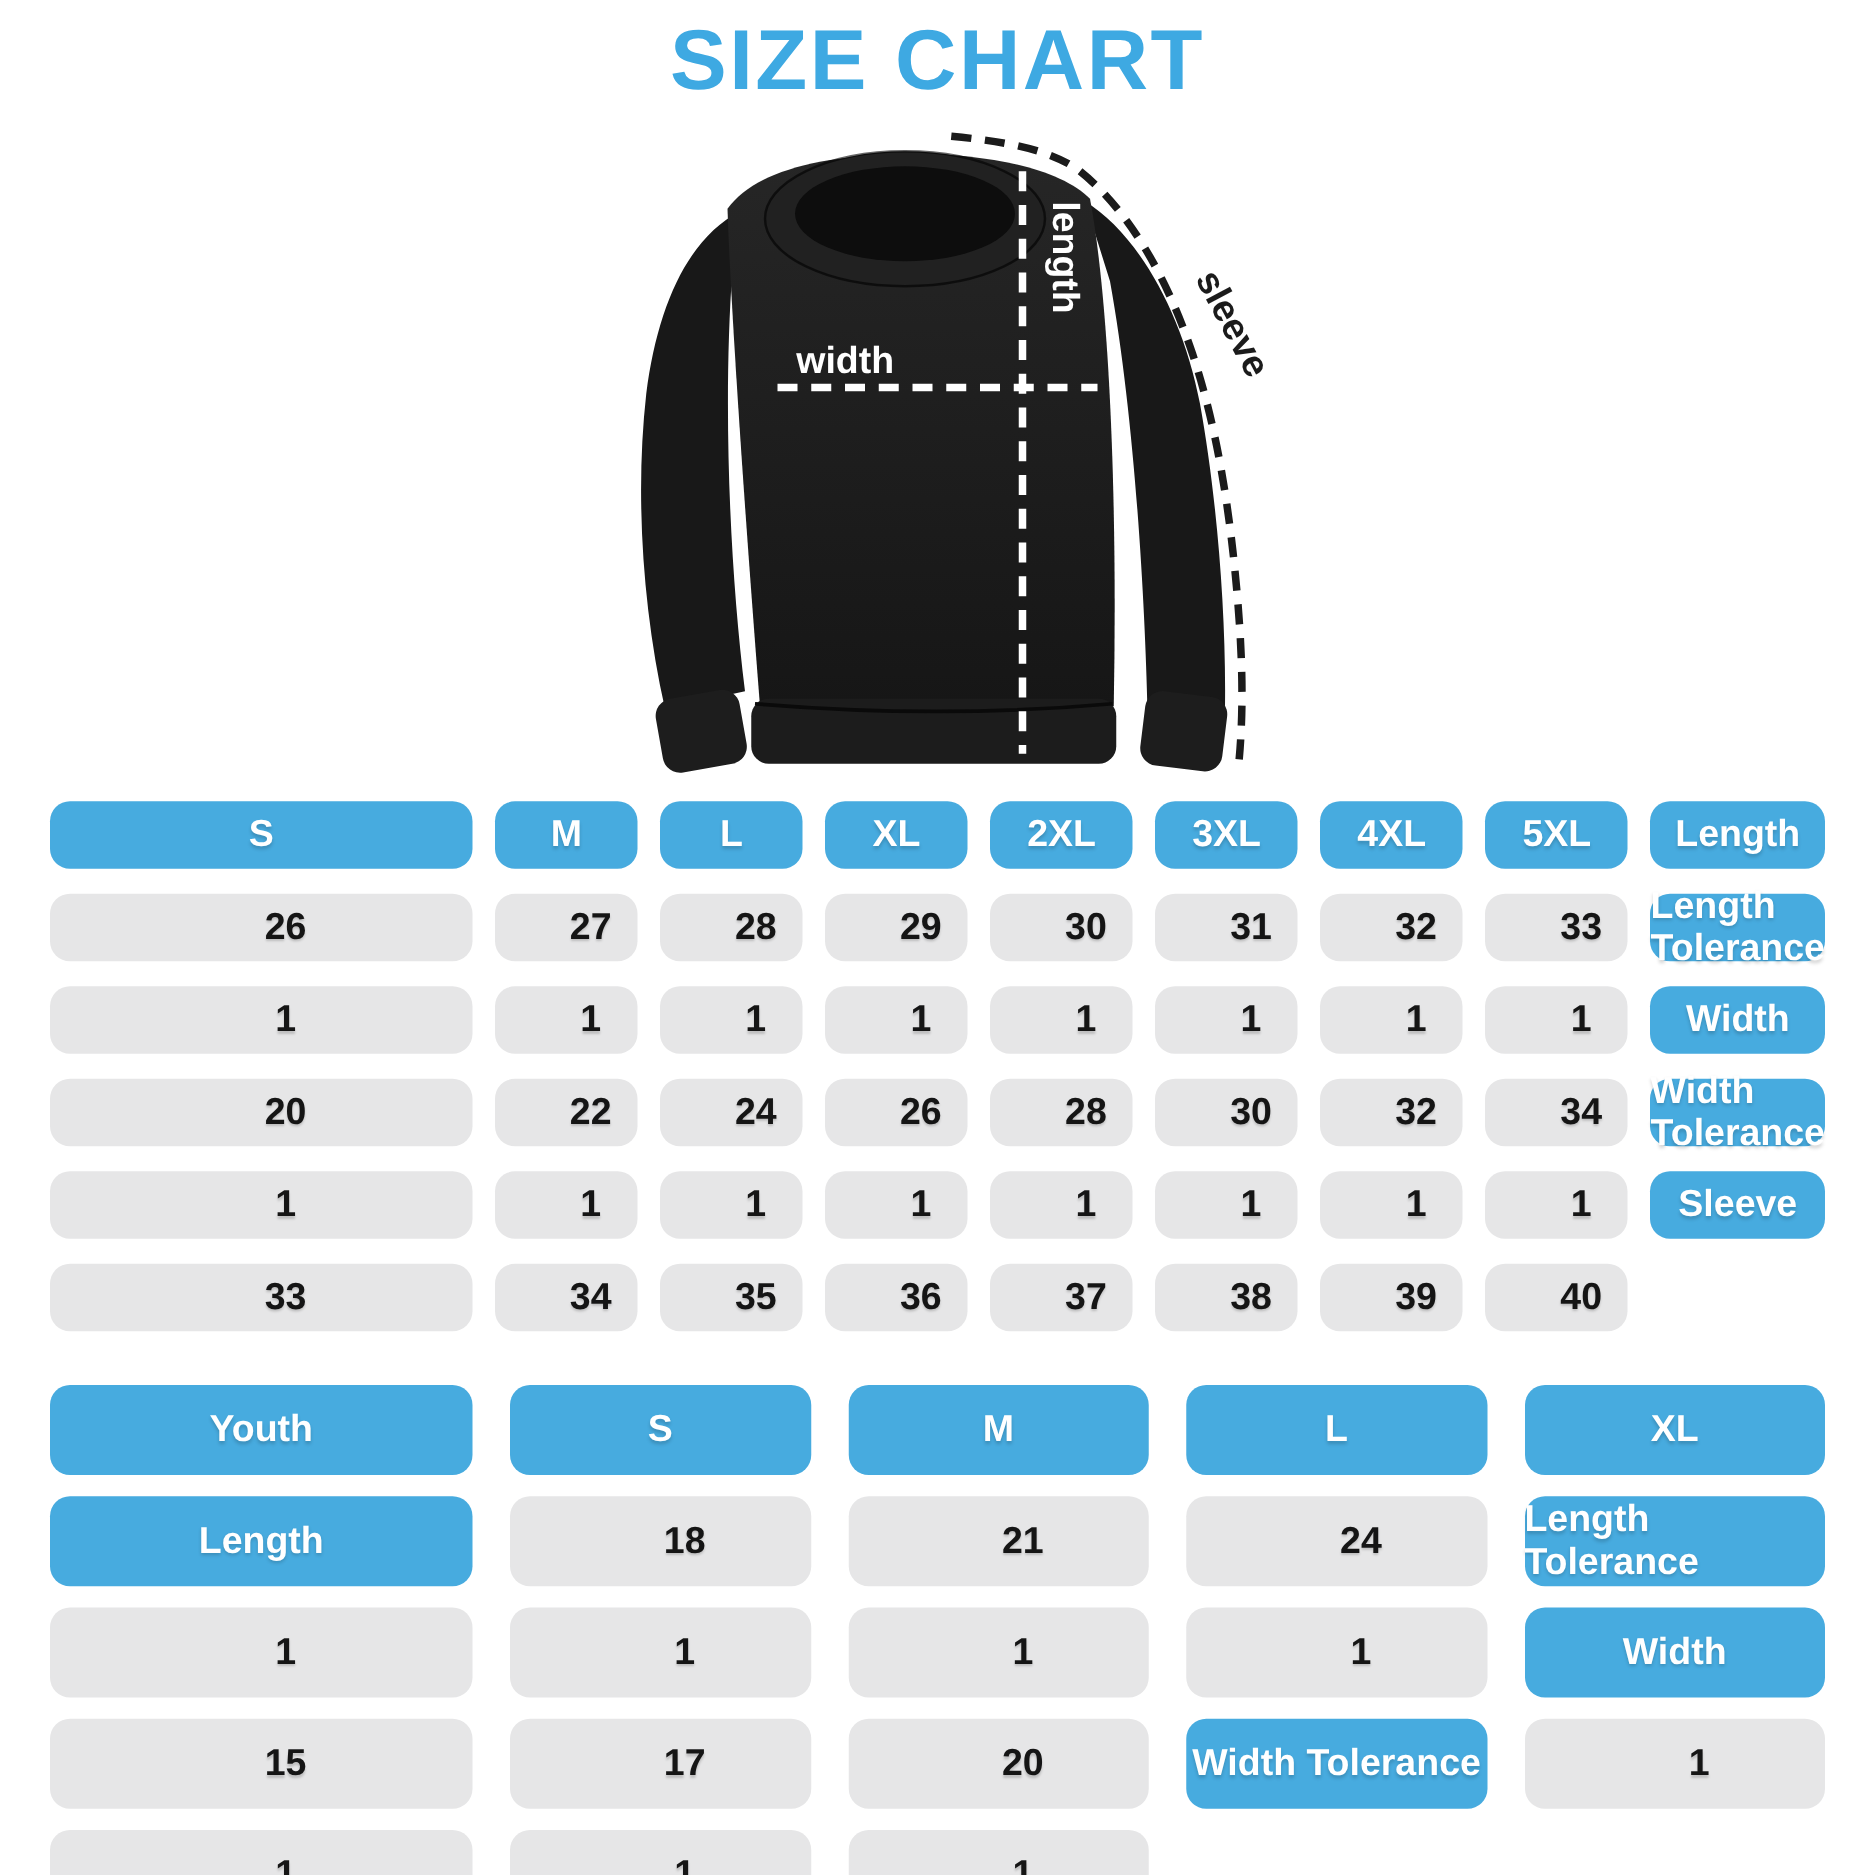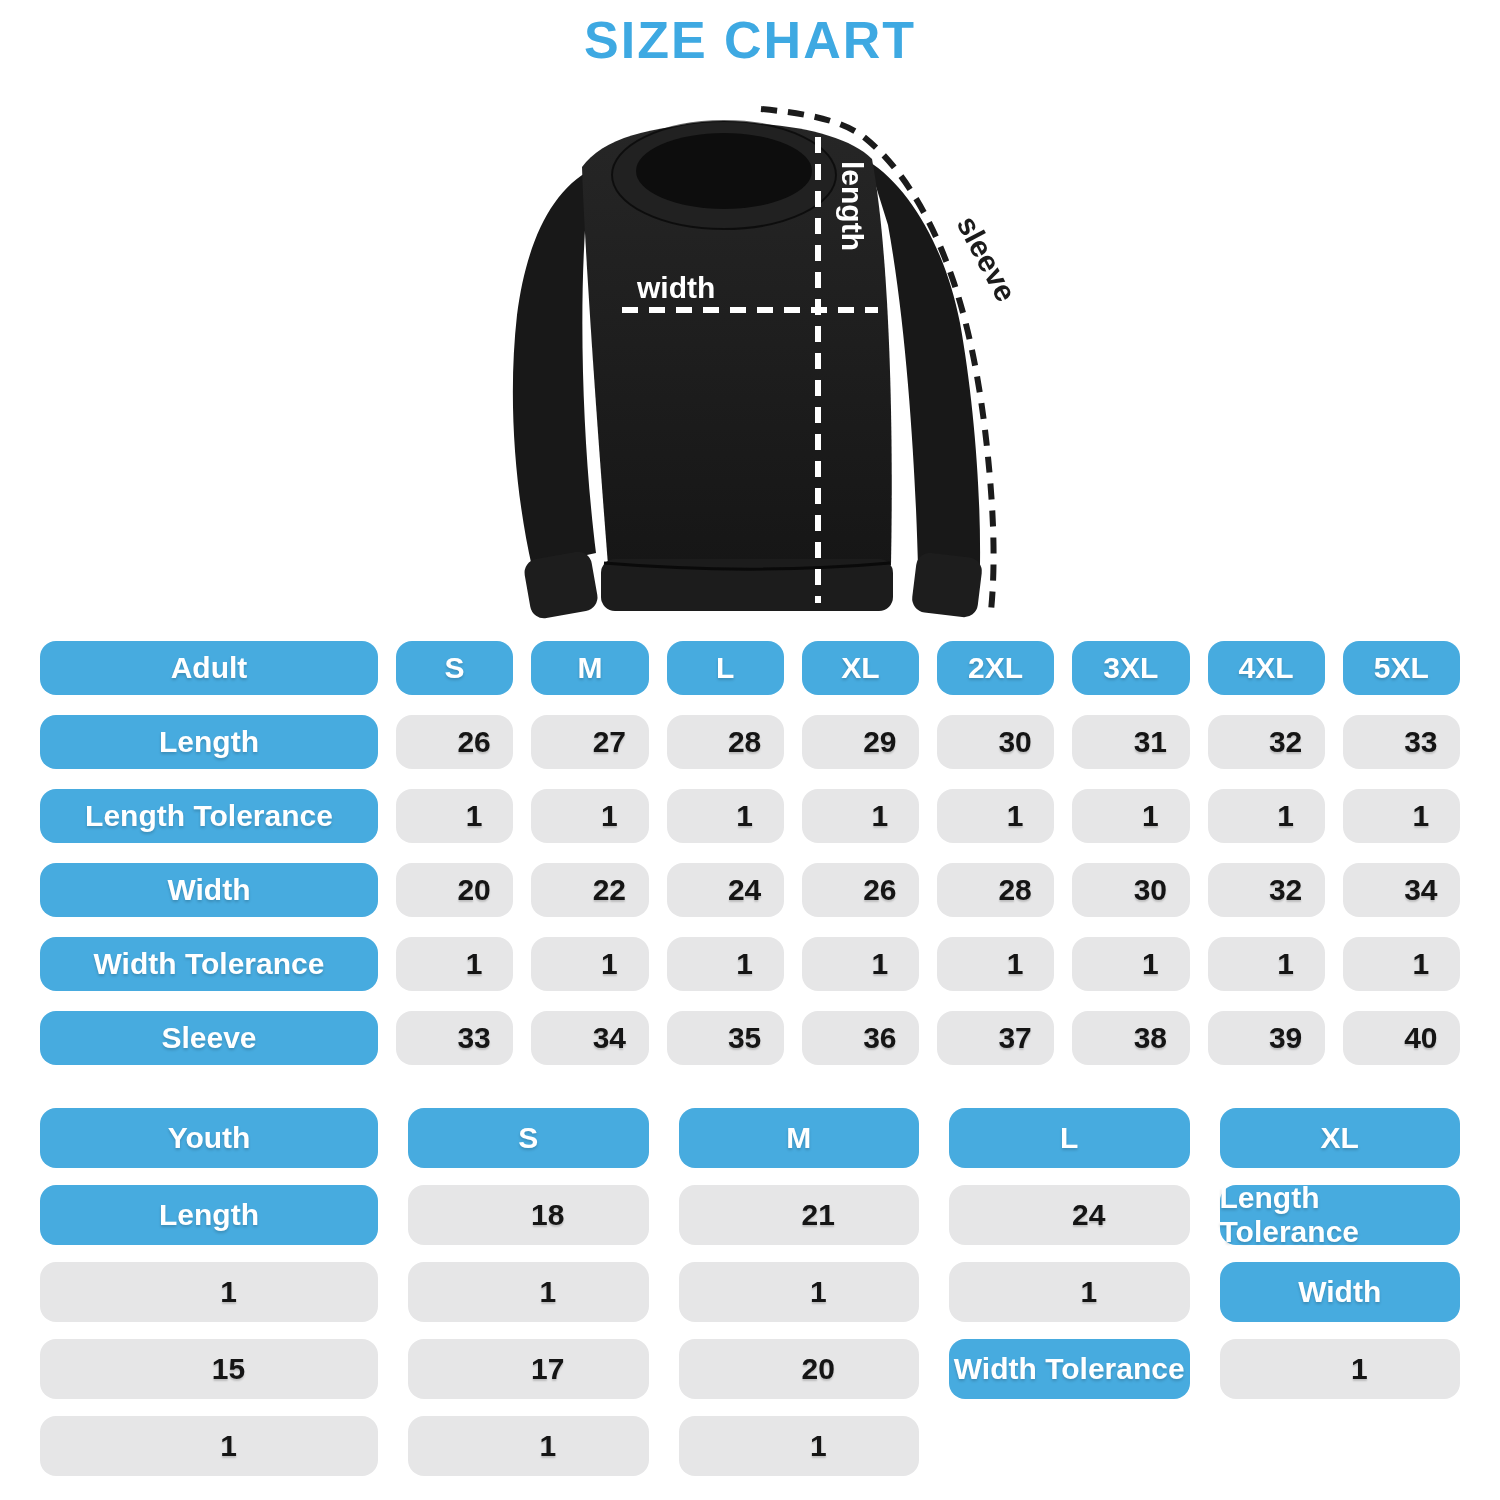--- a/index.html
+++ b/index.html
@@ -2,35 +2,35 @@
 <html><head>
 <meta charset="utf-8">
 <style>
   html,body{margin:0;padding:0;}
   body{
     width:1500px;height:1500px;position:relative;background:#ffffff;
     font-family:"Liberation Sans", sans-serif;overflow:hidden;
   }
   .page-title{
     position:absolute;top:14px;left:0;width:1500px;text-align:center;
-    font-size:52px;font-weight:bold;letter-spacing:2px;line-height:1;
+    font-size:68px;font-weight:bold;letter-spacing:2px;line-height:1;
     color:var(--title-blue,#3EA9E2);
   }
   .figure{position:absolute;top:95px;left:0;width:1500px;height:540px;}
   .size-table{
     position:absolute;left:40px;width:1420px;display:grid;align-content:start;
   }
   .size-table.adult{top:641px;grid-template-columns:338px repeat(8,1fr);column-gap:18px;row-gap:20px;}
   .size-table.youth{top:1108px;grid-template-columns:338px repeat(4,1fr);column-gap:30px;row-gap:17px;}
   .cell{
     display:flex;align-items:center;justify-content:center;
     border-radius:16px;font-weight:bold;font-size:30px;
   }
   .adult .cell{height:54px;}
-  .youth .cell{height:60px;}
+  .youth .cell{height:72px;}
   .cell.hdr{
     background:var(--accent-blue,#47ABDF);color:#ffffff;
     text-shadow:0 2px 3px rgba(0,0,0,0.18);
   }
   .cell.val{
     background:var(--cell-gray,#E6E6E7);color:var(--value-text,#151515);
     text-shadow:0 2px 2px rgba(0,0,0,0.18);
     padding-left:39px;
   }
   .svg-label{font-family:"Liberation Sans",sans-serif;font-weight:bold;}
@@ -68,21 +68,20 @@
     <path d="M 818,42 V 508" stroke="#FFFFFF" stroke-width="6" stroke-dasharray="16 11" fill="none"></path>
     <path d="M 761,14 C 802,18 840,24 864,42 C 904,74 934,128 954,188 C 972,242 982,302 988,362 C 993,412 996,465 991,516" stroke="#1b1b1b" stroke-width="6" stroke-dasharray="16 11" fill="none"></path>
 
     <text class="svg-label" x="637" y="203" font-size="30" fill="#ffffff">width</text>
     <text class="svg-label" x="842" y="66" font-size="30" fill="#ffffff" transform="rotate(90 842 66)">length</text>
     <text class="svg-label" x="956" y="128" font-size="30" fill="#1b1b1b" transform="rotate(62 956 128)">sleeve</text>
   </svg>
 </div>
 
 <div class="size-table adult" id="adult-table">
-    <div class="cell hdr">Adult</div>
     <div class="cell hdr">S</div>
     <div class="cell hdr">M</div>
     <div class="cell hdr">L</div>
     <div class="cell hdr">XL</div>
     <div class="cell hdr">2XL</div>
     <div class="cell hdr">3XL</div>
     <div class="cell hdr">4XL</div>
     <div class="cell hdr">5XL</div>
     <div class="cell hdr">Length</div>
     <div class="cell val">26</div>

